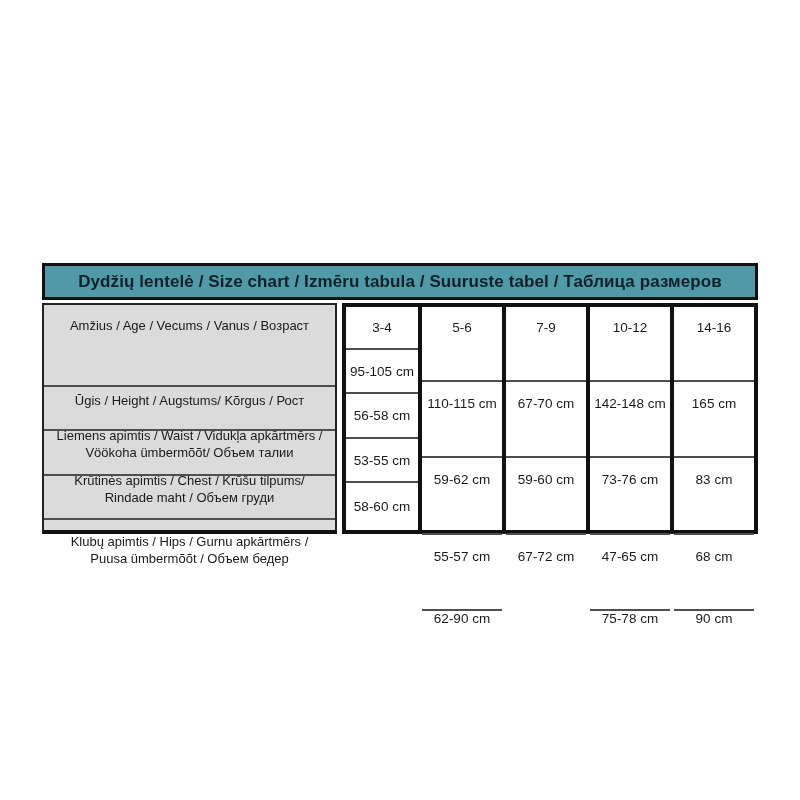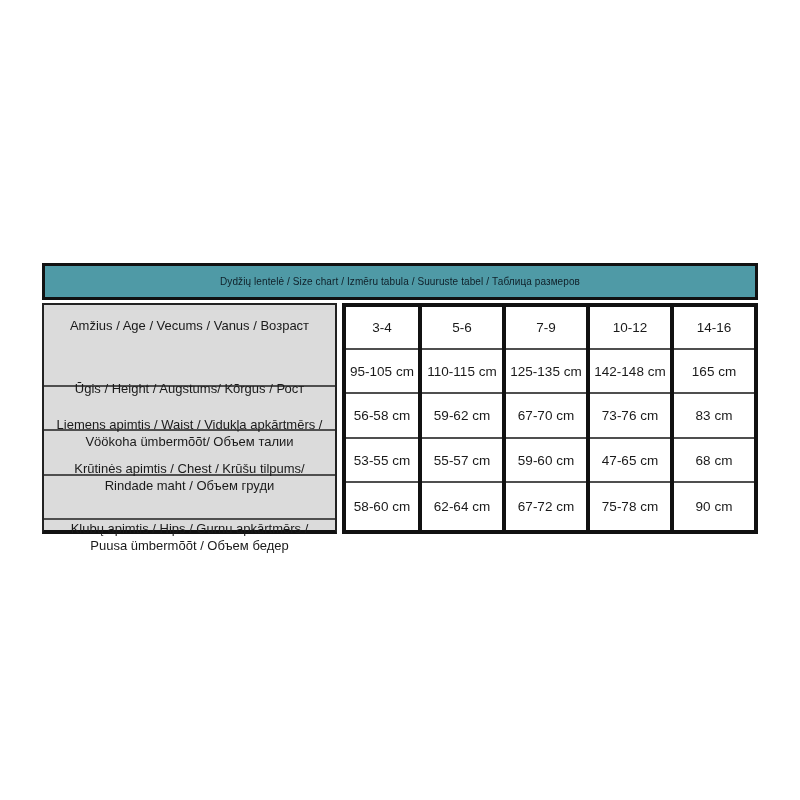--- a/index.html
+++ b/index.html
@@ -13,43 +13,43 @@
   html,body{margin:0;padding:0;}
   body{
     width:800px;height:800px;background:#ffffff;position:relative;
     font-family:"Liberation Sans", sans-serif;color:var(--text);
   }
   .chart-wrap{position:absolute;left:42px;top:263px;width:716px;}
   .chart-header{
     box-sizing:border-box;height:37px;background:var(--header-bg);
     border:3px solid var(--border);
     display:flex;align-items:center;justify-content:center;
-    font-weight:400;font-size:10px;color:var(--header-text);
+    font-weight:700;font-size:17px;color:var(--header-text);
     letter-spacing:0.1px;
   }
   .chart-body{display:flex;margin-top:3px;height:231px;}
   .label-col{
     box-sizing:border-box;width:295px;margin-right:5px;flex:0 0 295px;
     background:var(--label-bg);
     border:2px solid #222222;border-bottom:4px solid var(--border);
     display:grid;grid-template-rows:42px 44px 45px 44px 1fr;
   }
   .lrow{
     display:flex;align-items:center;justify-content:center;
-    text-align:center;padding:1px 7px;font-size:13px;line-height:1.3;
+    text-align:center;padding:14px 7px;font-size:13px;line-height:1.3;
   }
   .lrow:not(:first-child){border-top:2px solid var(--grid-line);margin-top:38px;}
   .value-block{
     box-sizing:border-box;flex:1;
     border:4px solid var(--border);
     display:flex;background:#ffffff;justify-content:space-between;
   }
   .vcol{flex:1;display:grid;grid-template-rows:41px 44px 45px 44px 1fr;}
   .vcol.first{flex:0 0 72px;}
-  .vcol:not(:first-child){border-left:4px solid var(--border);}
+  .vcol:not(:first-child){border-left:4px solid var(--border);gap:32px;}
   .vcell{
     display:flex;align-items:center;justify-content:center;
     font-size:13.5px;white-space:nowrap;
   }
   .vcell:not(:first-child){border-top:2px solid var(--grid-line);}
 </style>
 </head>
 <body>
 
 <div class="chart-wrap">
@@ -68,25 +68,24 @@
           <div class="vcell">95-105 cm</div>
           <div class="vcell">56-58 cm</div>
           <div class="vcell">53-55 cm</div>
           <div class="vcell">58-60 cm</div>
         </div>
         <div class="vcol">
           <div class="vcell">5-6</div>
           <div class="vcell">110-115 cm</div>
           <div class="vcell">59-62 cm</div>
           <div class="vcell">55-57 cm</div>
-          <div class="vcell">62-64 cm</div>
+          <div class="vcell">62-90 cm</div>
         </div>
         <div class="vcol">
           <div class="vcell">7-9</div>
-          <div class="vcell">125-135 cm</div>
           <div class="vcell">67-70 cm</div>
           <div class="vcell">59-60 cm</div>
           <div class="vcell">67-72 cm</div>
         </div>
         <div class="vcol">
           <div class="vcell">10-12</div>
           <div class="vcell">142-148 cm</div>
           <div class="vcell">73-76 cm</div>
           <div class="vcell">47-65 cm</div>
           <div class="vcell">75-78 cm</div>

